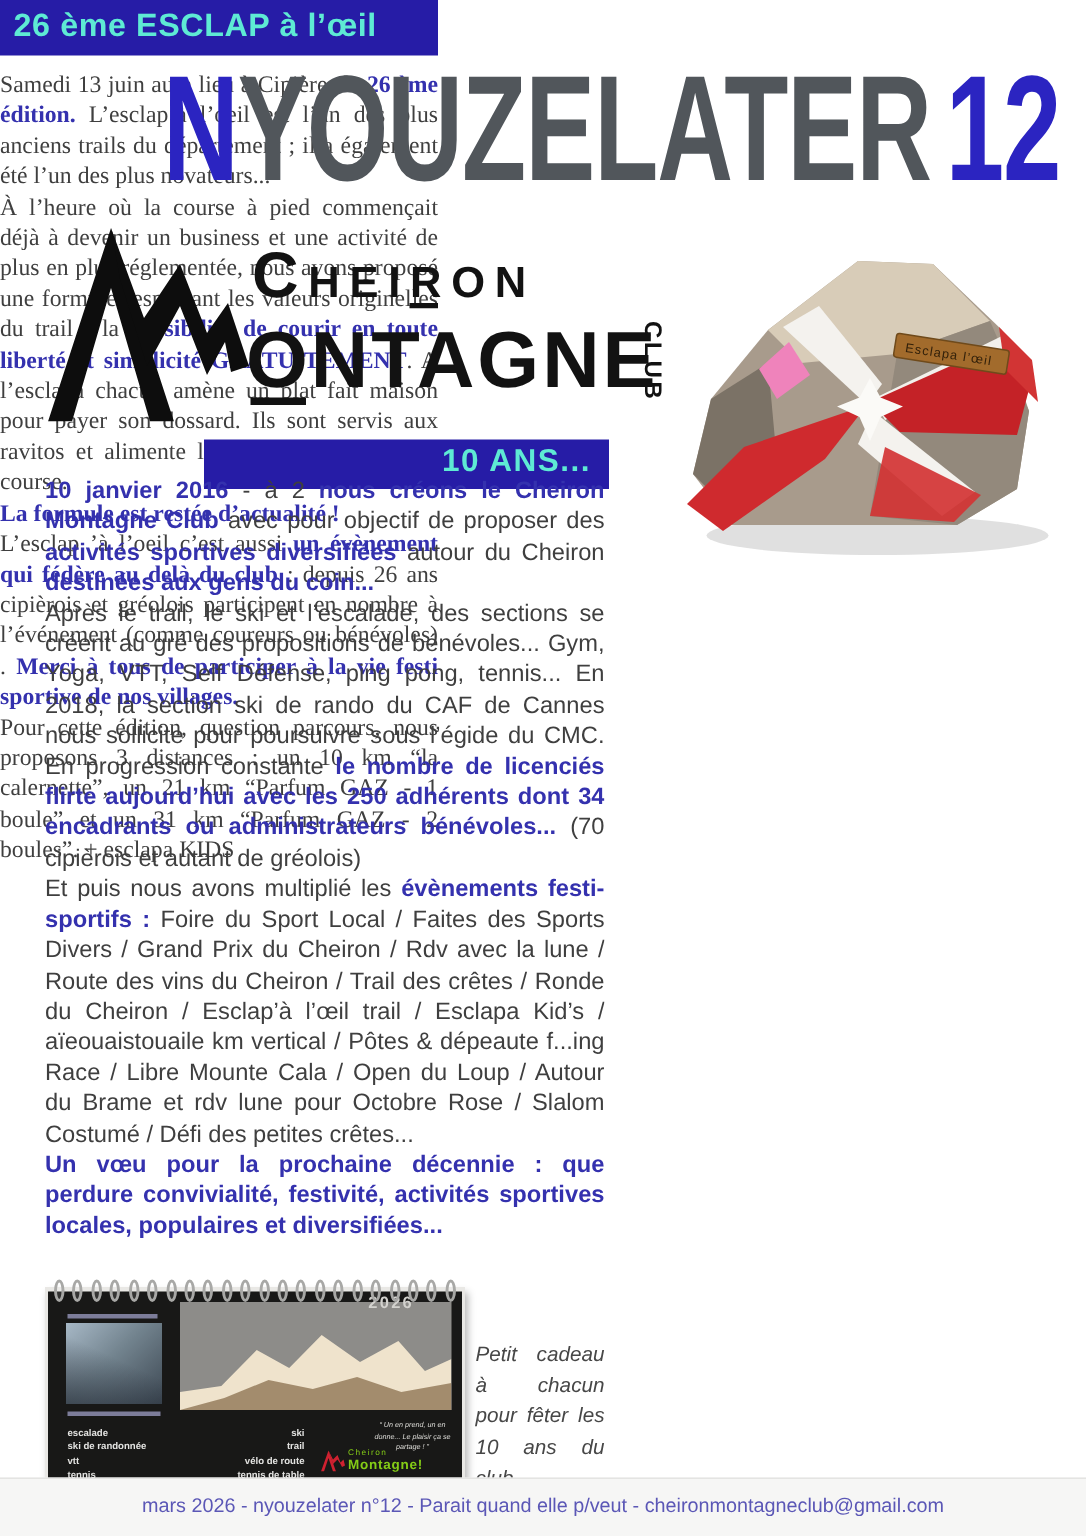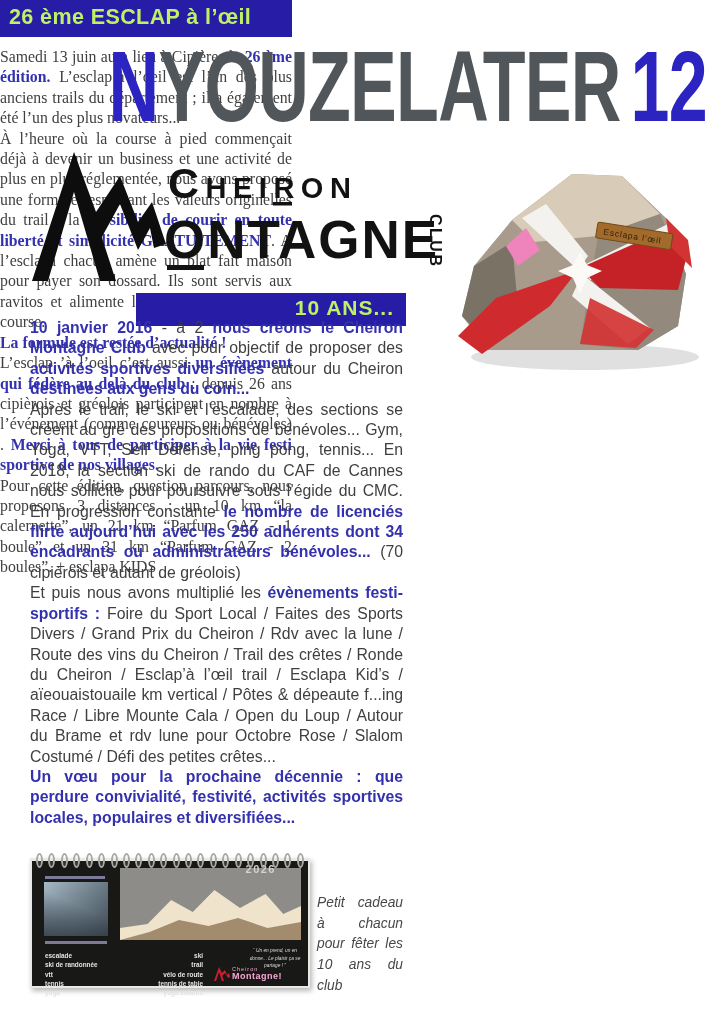--- a/index.html
+++ b/index.html
@@ -18,21 +18,21 @@
   }
   .masthead .t-blue{color:#2b24c1;}
   .masthead .t-gray{color:#51565b;}
   .masthead .t-num{color:#2b24c1;margin-left:14px;}
 
   
   .club-logo{position:absolute;left:30px;top:146px;width:420px;height:135px;}
 
   
   .banner{
-    background:#261ca6;color:#bef264;font-weight:700;
+    background:#261ca6;color:#5eead4;font-weight:700;
     box-sizing:border-box;white-space:nowrap;overflow:hidden;
   }
   .banner-10ans{
     position:absolute;left:136px;top:293px;width:270px;height:33px;
     font-size:21px;line-height:30px;text-align:right;padding-right:12px;
     letter-spacing:1px;
   }
   .banner-esclap{
     width:292px;height:37px;font-size:21.5px;line-height:35px;
     padding-left:9px;letter-spacing:.4px;
@@ -87,21 +87,21 @@
     position:absolute;right:32px;top:2px;font-size:11px;color:#d3d2ce;
     letter-spacing:1.5px;font-weight:700;z-index:2;
   }
   .cal-activities{
     position:absolute;left:13px;top:90px;width:158px;
     display:flex;justify-content:space-between;
     font-size:6.4px;font-weight:700;color:#e3e3e1;line-height:1.45;
   }
   .cal-activities .a-right{text-align:right;}
   .cal-logo{
-    position:absolute;left:182px;bottom:5px;width:70px;color:#f9a8d4;
+    position:absolute;left:182px;bottom:5px;width:70px;color:#84cc16;
     display:flex;align-items:flex-end;
   }
   .cal-logo .cl-txt{margin-left:2px;line-height:1;}
   .cal-logo .cl-top{font-size:5.5px;letter-spacing:1px;}
   .cal-logo .cl-bottom{font-size:9px;font-weight:700;letter-spacing:.5px;}
   .cal-quote{
     position:absolute;right:5px;bottom:16px;width:56px;
     font-size:4.8px;font-style:italic;color:#dddcd8;text-align:center;
     line-height:1.6;
   }
@@ -246,14 +246,17 @@
           <div class="cl-top">Cheiron</div>
           <div class="cl-bottom">Montagne!</div>
         </span>
       </div>
       <div class="cal-quote">“ Un en prend, un en donne... Le plaisir ça se partage ! ”</div>
     </div>
   </div>
 
   <div class="cal-caption">Petit cadeau à chacun pour fêter les 10 ans du club</div>
 
+  <div class="footer">
+    <span>mars 2026 - nyouzelater n°12 - Parait quand elle p/veut - cheironmontagneclub@gmail.com</span>
+  </div>
 
 </div>
 
 </body></html>

